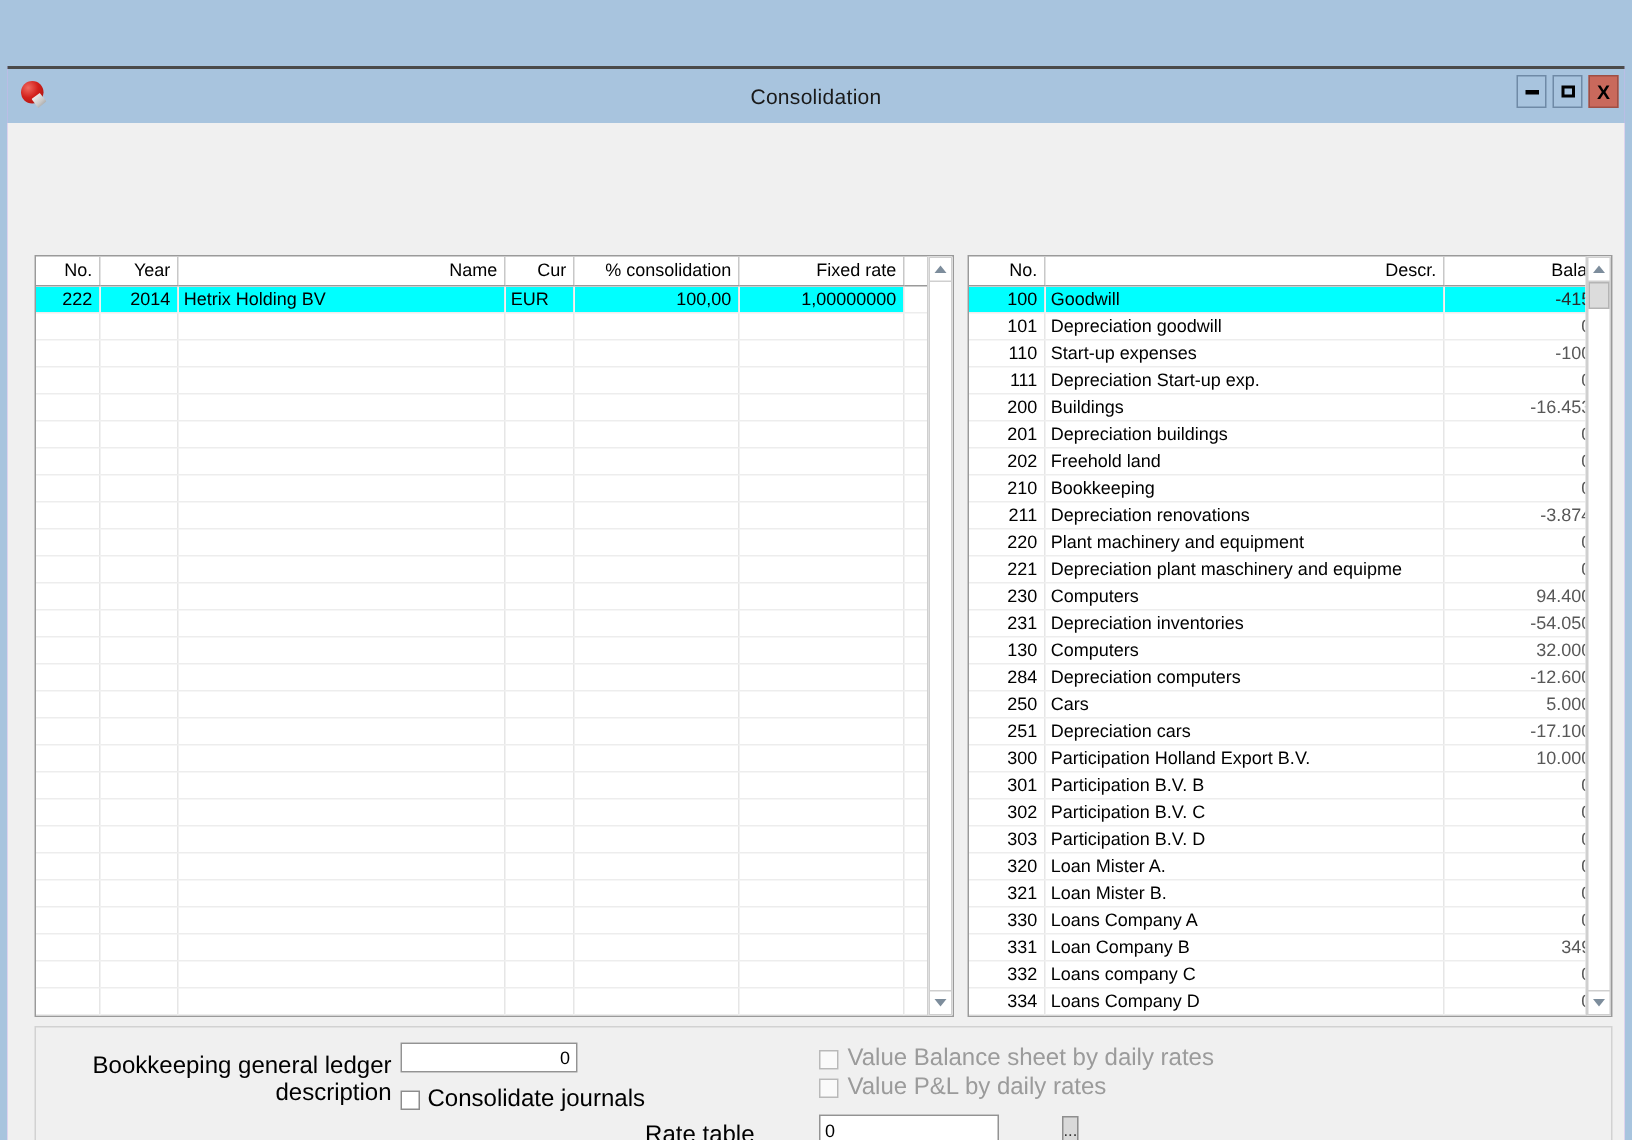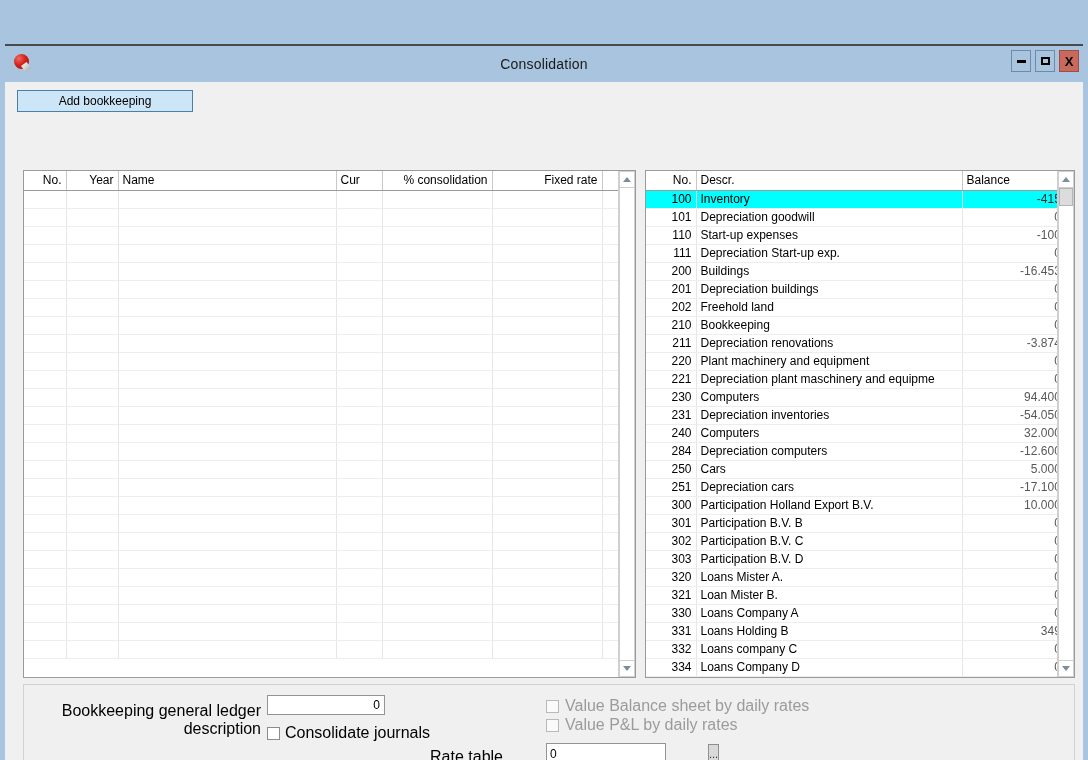--- a/index.html
+++ b/index.html
@@ -144,21 +144,21 @@
 
   table.tbl {
     border-collapse: collapse;
     width: 100%;
     table-layout: fixed;
     font-size: 12px;
   }
   table.tbl th {
     height: 19px;
     font-weight: normal;
-    text-align: left;
+    text-align: right;
     background: #ffffff;
     border-right: 1px solid #c8c8c8;
     border-bottom: 1px solid #9a9a9a;
     padding: 0 4px;
     white-space: nowrap;
     overflow: hidden;
     box-sizing: border-box;
   }
   table.tbl th.num { text-align: right; }
   table.tbl td {
@@ -365,39 +365,45 @@
         </div>
       <div class="win-btn">
           <span class="maxi"></span>
         </div>
       <div class="win-btn close">X</div>
     </div>
   </div>
 
   <div id="client">
 
-    <div id="toolbar">
-      <button id="add-bookkeeping">Add bookkeeping</button>
-    </div>
 
     <div class="grid" id="grid-left">
       <div class="grid-inner">
         <table class="tbl">
           <thead>
             <tr>
               <th class="c-no num">No.</th>
               <th class="c-year num">Year</th>
               <th class="c-name">Name</th>
               <th class="c-cur">Cur</th>
               <th class="c-cons num">% consolidation</th>
               <th class="c-fixed num">Fixed rate</th>
               <th class="c-tail"></th>
             </tr>
           </thead>
           <tbody id="bookkeeping-body">
+              <tr class="sel">
+                <td class="c-no num">222</td>
+                <td class="c-year num">2014</td>
+                <td class="c-name">Hetrix Holding BV</td>
+                <td class="c-cur">EUR</td>
+                <td class="c-cons num">100,00</td>
+                <td class="c-fixed num">1,00000000</td>
+                <td class="c-tail" style="background: rgb(255, 255, 255);"></td>
+              </tr>
               <tr>
                 <td class="c-no">&nbsp;</td>
                 <td class="c-year">&nbsp;</td>
                 <td class="c-name">&nbsp;</td>
                 <td class="c-cur">&nbsp;</td>
                 <td class="c-cons">&nbsp;</td>
                 <td class="c-fixed">&nbsp;</td>
                 <td class="c-tail">&nbsp;</td>
               </tr>
               <tr>
@@ -646,21 +652,21 @@
             <tr>
               <th class="r-no num">No.</th>
               <th class="r-desc">Descr.</th>
               <th class="r-bal">Balance</th>
 
             </tr>
           </thead>
           <tbody id="ledger-body">
               <tr class="sel">
                 <td class="r-no num">100</td>
-                <td class="r-desc">Inventory</td>
+                <td class="r-desc">Goodwill</td>
                 <td class="r-bal num grey">-415,00</td>
               </tr>
               <tr>
                 <td class="r-no num">101</td>
                 <td class="r-desc">Depreciation goodwill</td>
                 <td class="r-bal num grey">0,00</td>
               </tr>
               <tr>
                 <td class="r-no num">110</td>
                 <td class="r-desc">Start-up expenses</td>
@@ -710,21 +716,21 @@
                 <td class="r-no num">230</td>
                 <td class="r-desc">Computers</td>
                 <td class="r-bal num grey">94.400,00</td>
               </tr>
               <tr>
                 <td class="r-no num">231</td>
                 <td class="r-desc">Depreciation inventories</td>
                 <td class="r-bal num grey">-54.050,00</td>
               </tr>
               <tr>
-                <td class="r-no num">240</td>
+                <td class="r-no num">130</td>
                 <td class="r-desc">Computers</td>
                 <td class="r-bal num grey">32.000,00</td>
               </tr>
               <tr>
                 <td class="r-no num">284</td>
                 <td class="r-desc">Depreciation computers</td>
                 <td class="r-bal num grey">-12.600,00</td>
               </tr>
               <tr>
                 <td class="r-no num">250</td>
@@ -751,36 +757,36 @@
                 <td class="r-desc">Participation B.V. C</td>
                 <td class="r-bal num grey">0,00</td>
               </tr>
               <tr>
                 <td class="r-no num">303</td>
                 <td class="r-desc">Participation B.V. D</td>
                 <td class="r-bal num grey">0,00</td>
               </tr>
               <tr>
                 <td class="r-no num">320</td>
-                <td class="r-desc">Loans Mister A.</td>
+                <td class="r-desc">Loan Mister A.</td>
                 <td class="r-bal num grey">0,00</td>
               </tr>
               <tr>
                 <td class="r-no num">321</td>
                 <td class="r-desc">Loan Mister B.</td>
                 <td class="r-bal num grey">0,00</td>
               </tr>
               <tr>
                 <td class="r-no num">330</td>
                 <td class="r-desc">Loans Company A</td>
                 <td class="r-bal num grey">0,00</td>
               </tr>
               <tr>
                 <td class="r-no num">331</td>
-                <td class="r-desc">Loans Holding B</td>
+                <td class="r-desc">Loan Company B</td>
                 <td class="r-bal num grey">349,74</td>
               </tr>
               <tr>
                 <td class="r-no num">332</td>
                 <td class="r-desc">Loans company C</td>
                 <td class="r-bal num grey">0,00</td>
               </tr>
               <tr>
                 <td class="r-no num">334</td>
                 <td class="r-desc">Loans Company D</td>

